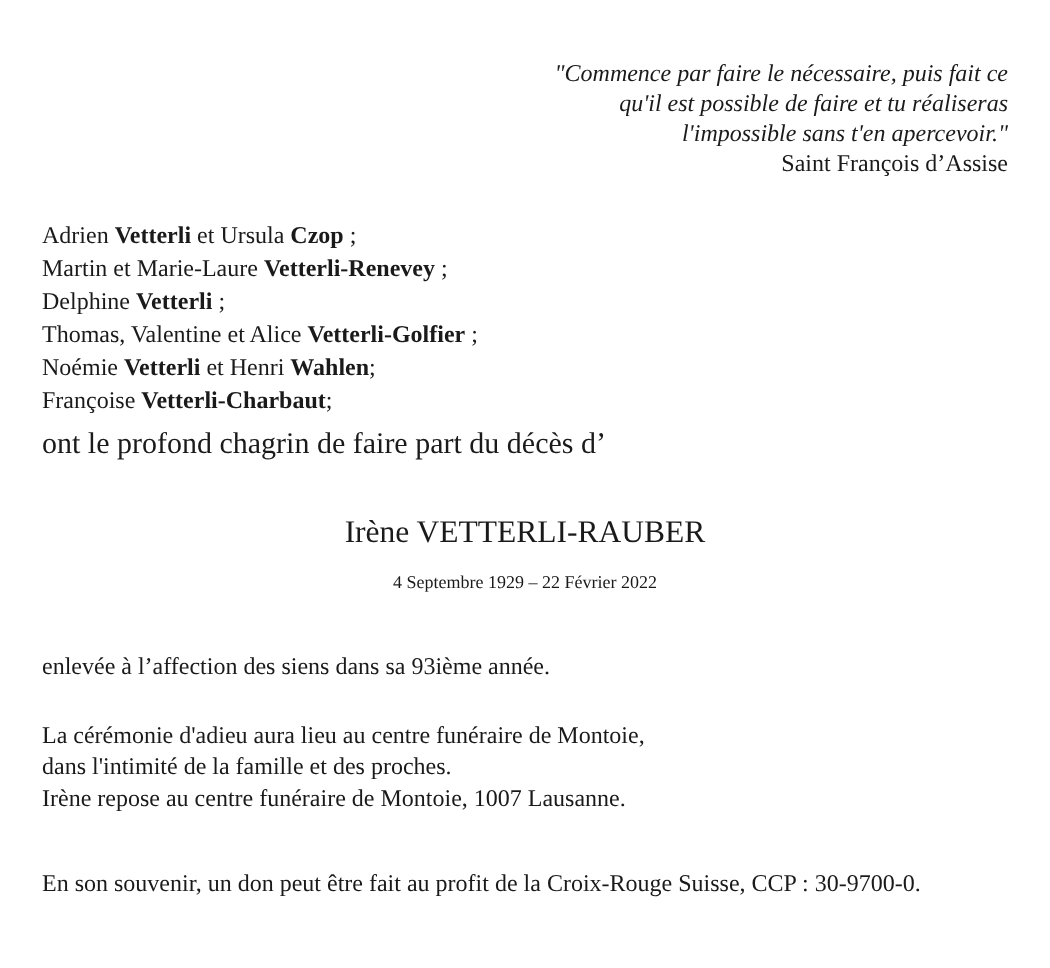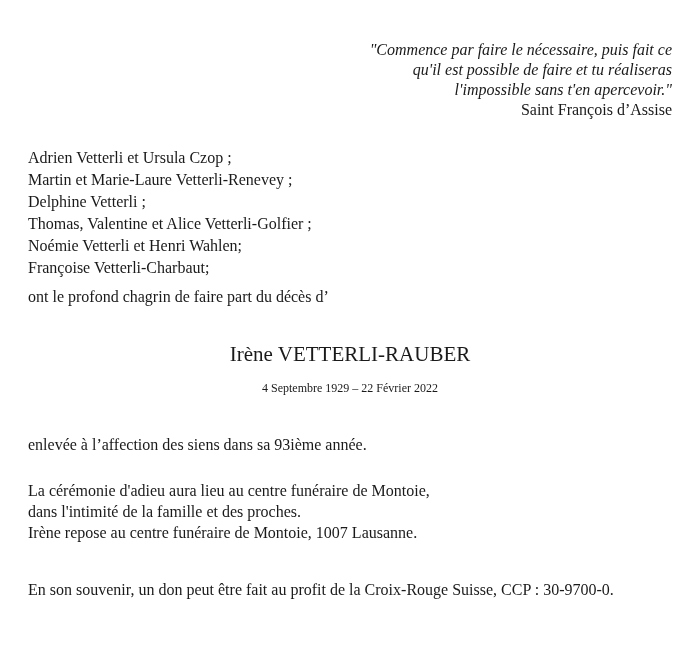--- a/index.html
+++ b/index.html
@@ -31,28 +31,28 @@
     font-style: normal;
   }
   .family-block {
     position: absolute;
     top: 147px;
     left: 28px;
     font-size: 16px;
     line-height: 22px;
   }
   .family-line .bold {
-    font-weight: normal;
+    font-weight: bold;
   }
   .intro {
     position: absolute;
     top: 286px;
     left: 28px;
     margin: 0;
-    font-size: 16px;
+    font-size: 20px;
     line-height: 21px;
   }
   .title {
     position: absolute;
     top: 342px;
     left: 0;
     width: 100%;
     margin: 0;
     text-align: center;
     font-size: 21px;

